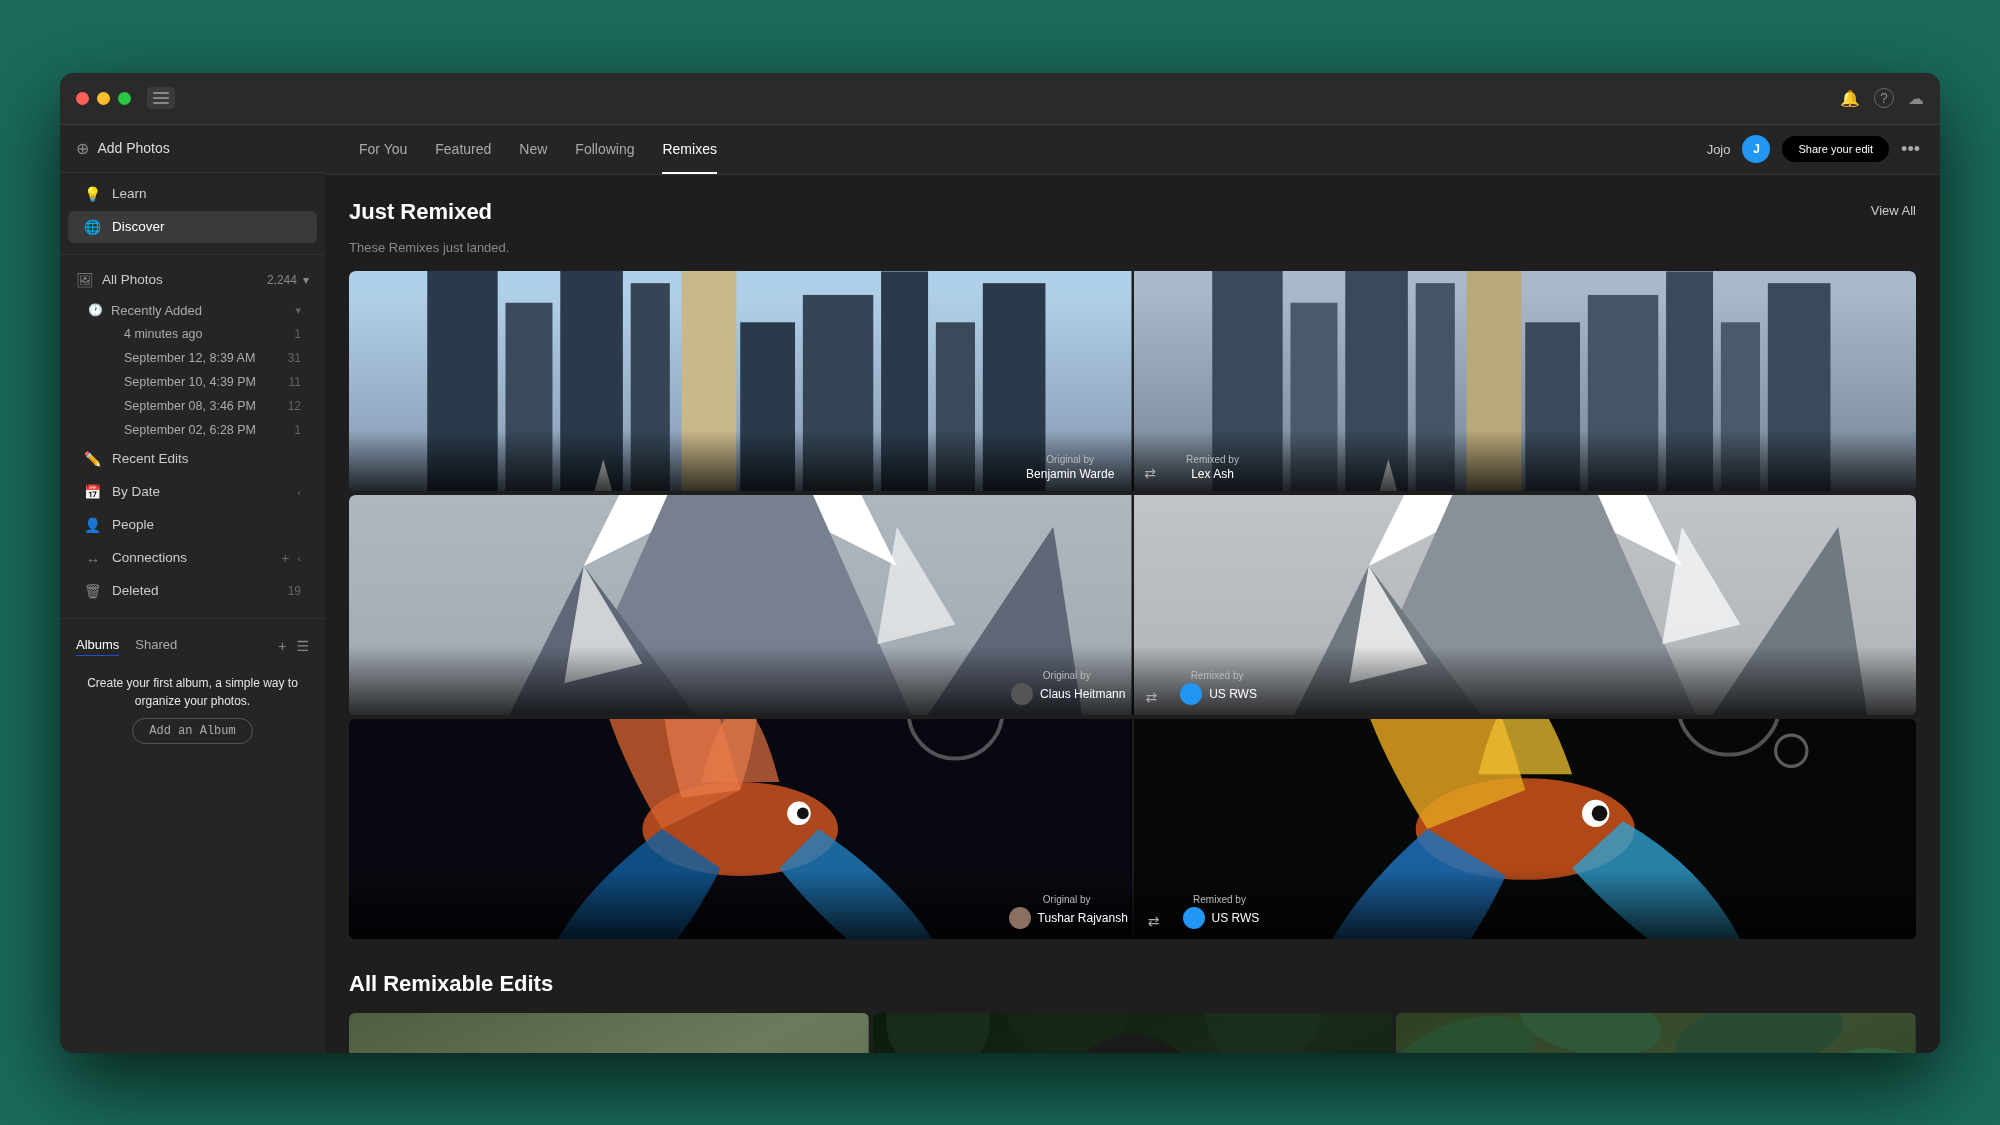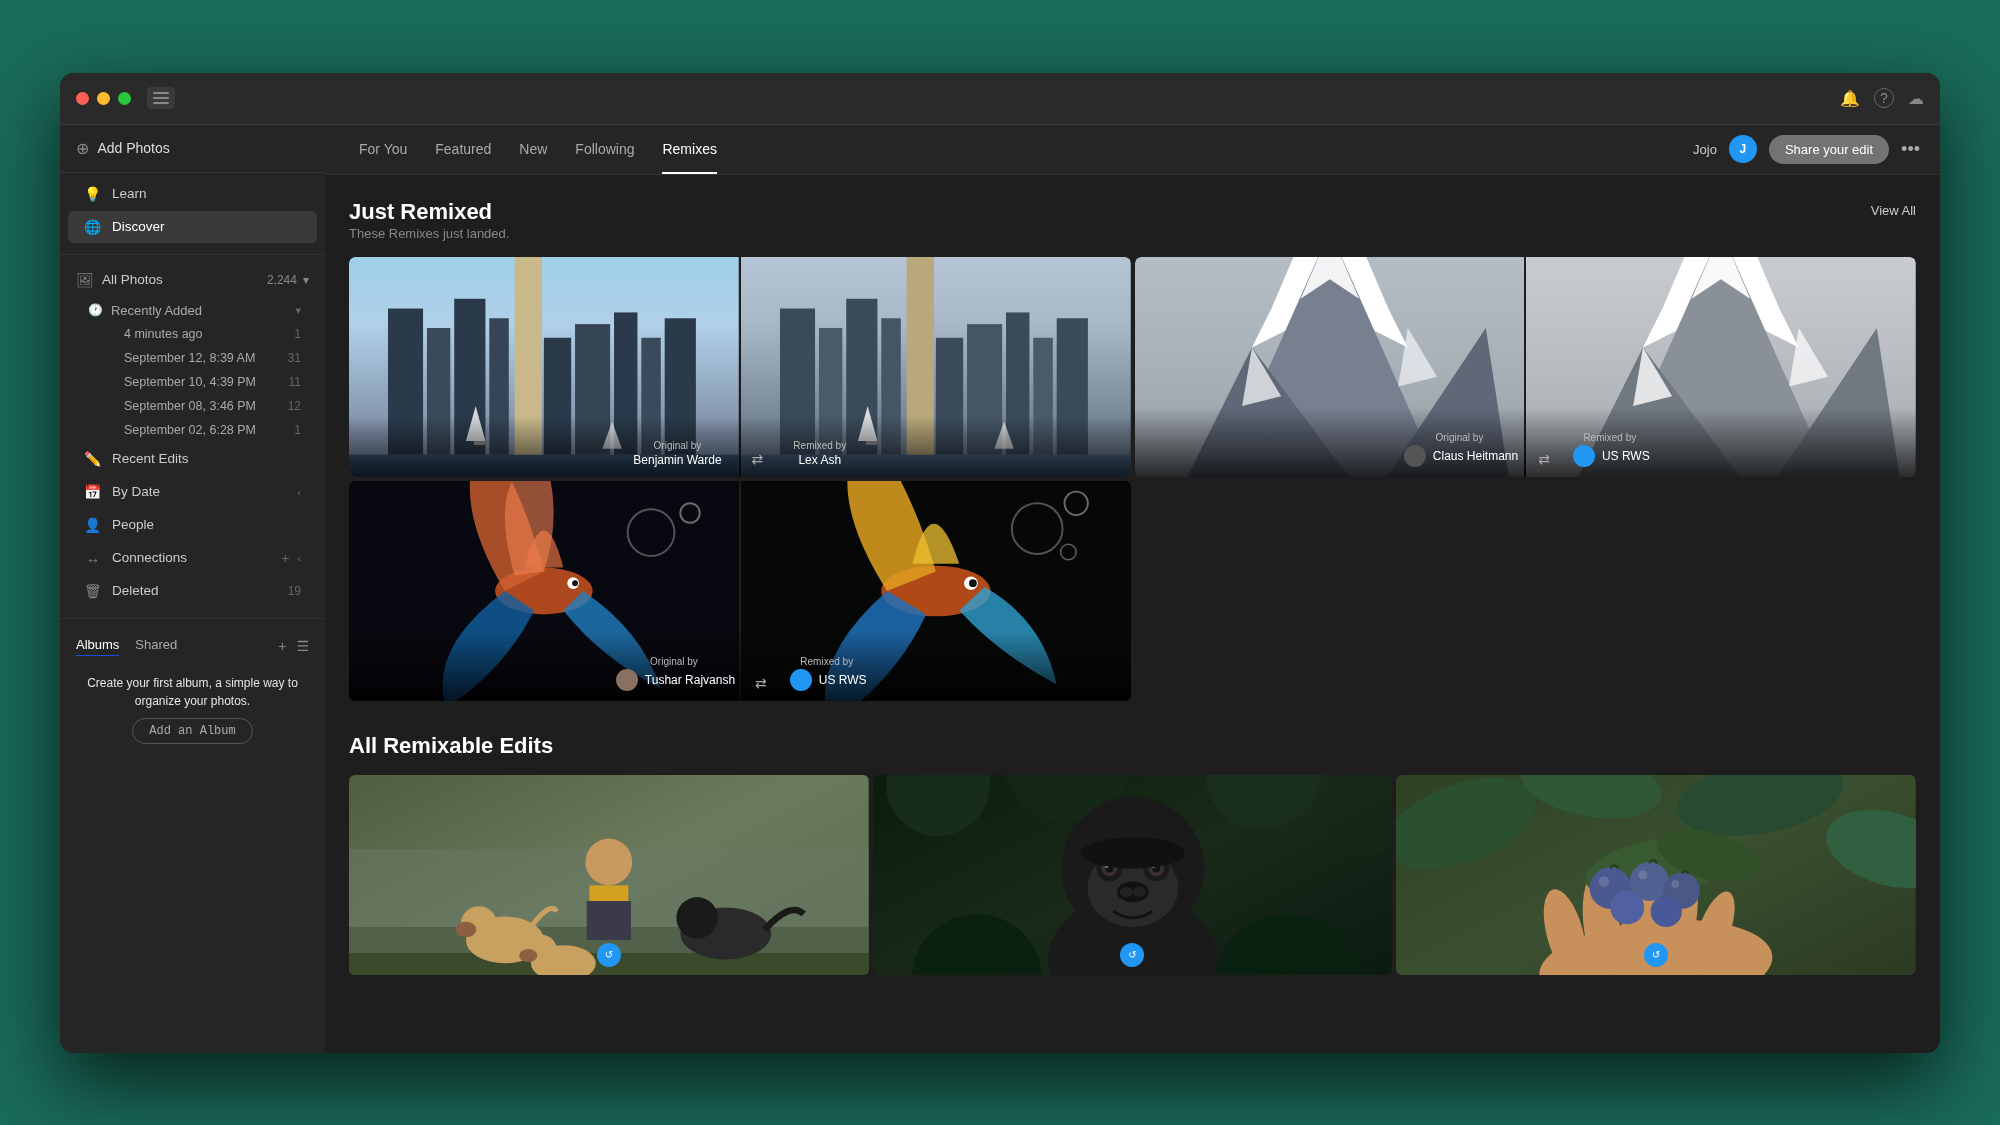--- a/index.html
+++ b/index.html
@@ -265,26 +265,26 @@
       border-radius: 50%;
       background: #2196f3;
       display: flex;
       align-items: center;
       justify-content: center;
       color: #fff;
       font-size: 12px;
       font-weight: 600;
     }
     .share-btn {
-      background: #737373;
+      background: #000000;
       color: #fff;
       border: none;
       border-radius: 16px;
       padding: 7px 16px;
-      font-size: 13px;
+      font-size: 11px;
       cursor: pointer;
     }
     .more-btn {
       color: #aaa;
       font-size: 18px;
       cursor: pointer;
     }
 
     
     .content-scroll {
@@ -301,33 +301,33 @@
       margin-bottom: 16px;
     }
     .section-title {
       font-size: 22px;
       font-weight: 600;
       color: #fff;
     }
     .section-subtitle {
       font-size: 13px;
       color: #888;
-      margin-top: 1px;
+      margin-top: 15px;
     }
     .view-all-btn {
       color: #ccc;
       font-size: 13px;
       cursor: pointer;
       padding-top: 4px;
     }
 
     
     .photo-grid {
       display: grid;
-      grid-template-columns: 1fr 1fr;
+      grid-template-columns: 1fr;
       gap: 4px;
       margin-bottom: 32px;
     }
 
     .photo-card {
       position: relative;
       border-radius: 6px;
       overflow: hidden;
       cursor: pointer;
     }

